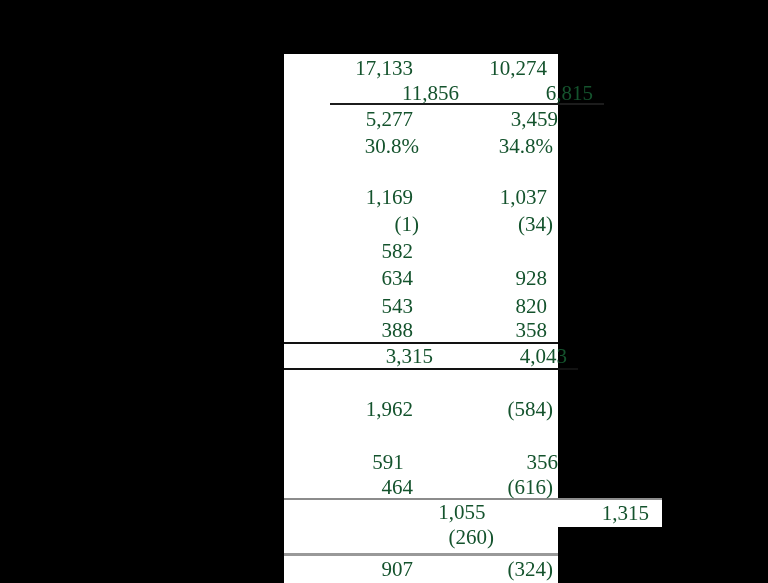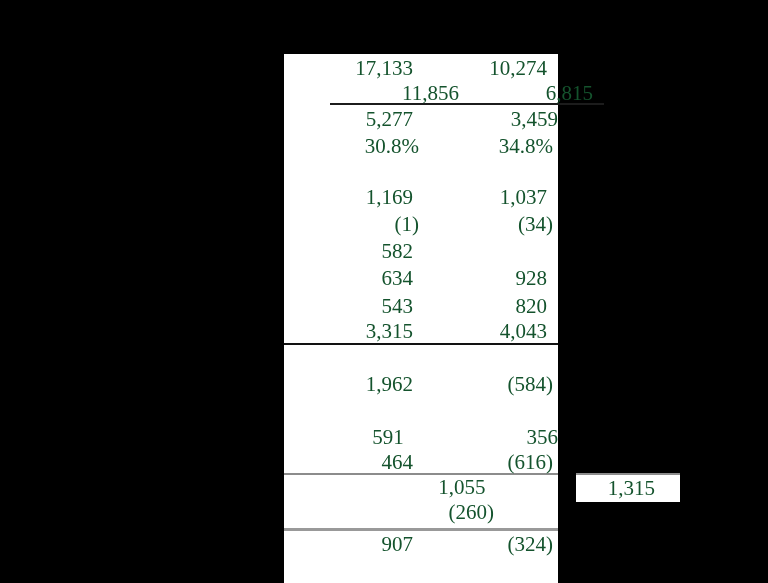--- a/index.html
+++ b/index.html
@@ -42,31 +42,31 @@
   .cell.c2 { width: 134px; }
   .cell.hang { transform: translateX(6px); }
   
   .rule-dark  { border-bottom: 2px solid #1c1c1c; }
   .rule-dark3 { border-bottom: 2px solid #121212; }
   .rule-gray  { border-bottom: 2px solid #8c8c8c; }
   .rule-gray3 { border-bottom: 3px solid #999999; }
   
   .cell.c3 {
     position: absolute;
-    left: 292px;
+    left: 274px;
     top: -2px;
     width: 104px;
     height: calc(100% + 2px);
     background: #ffffff;
     border-top: 2px solid #8c8c8c;
     box-sizing: border-box;
     display: flex;
     align-items: center;
     justify-content: flex-end;
-    padding-right: 25px;
+    padding-right: 13px;
   }
 </style>
 </head>
 <body>
 
 <div class="canvas">
   <div class="fin-table" id="fin-table">
       <div class="trow" style="height: 29px;">
         <div class="cell c1">17,133</div>
         <div class="cell c2">10,274</div>
@@ -96,21 +96,25 @@
         <div class="cell c1">582</div>
       </div>
       <div class="trow" style="height: 27px;">
         <div class="cell c1">634</div>
         <div class="cell c2">928</div>
       </div>
       <div class="trow" style="height: 27px; align-items: flex-end;">
         <div class="cell c1">543</div>
         <div class="cell c2">820</div>
       </div>
-      <div class="trow rule-dark3" style="height: 24px;">
+      <div class="trow rule-dark3" style="height: 23px;">
+        <div class="cell c1">388</div>
+        <div class="cell c2">358</div>
+      </div>
+      <div class="trow rule-dark3" style="height: 24px; padding-left: 20px;">
         <div class="cell c1">3,315</div>
         <div class="cell c2">4,043</div>
       </div>
       <div class="tspacer" style="height: 26px;"></div>
       <div class="trow" style="height: 27px;">
         <div class="cell c1">1,962</div>
         <div class="cell c2 hang">(584)</div>
       </div>
       <div class="tspacer" style="height: 26px;"></div>
       <div class="trow" style="height: 27px; gap: 30px;">

